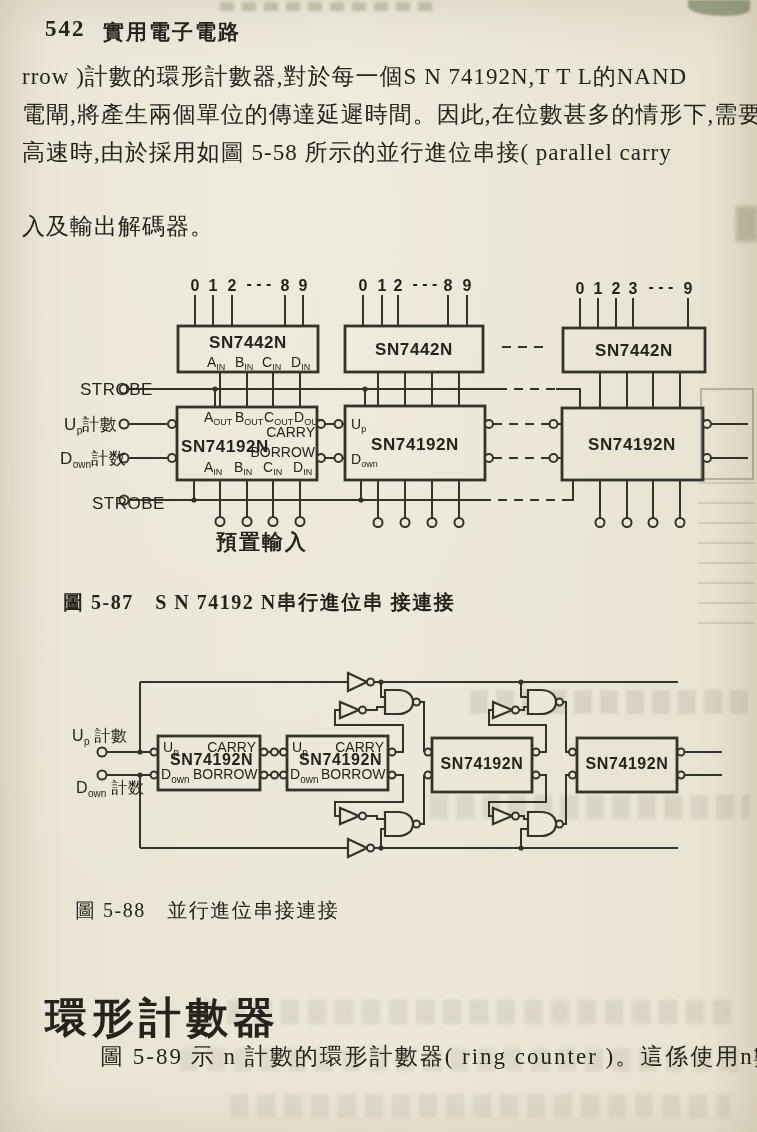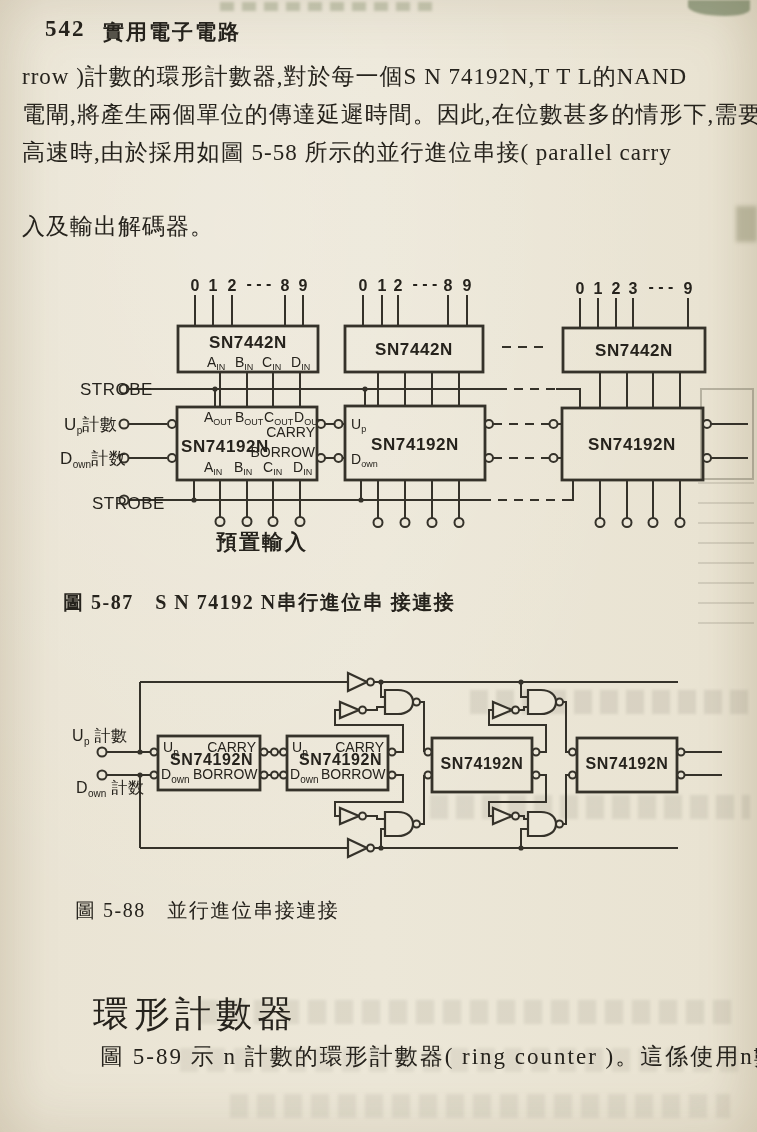--- a/index.html
+++ b/index.html
@@ -10,21 +10,21 @@
       linear-gradient(90deg, #e4ddcb 0%, #eae4d4 6%, #ece7d8 50%, #e9e3d2 94%, #e2dbc8 100%);
     box-shadow: inset 0 0 60px rgba(120,100,60,.18);
     font-family:"Liberation Serif","DejaVu Serif",serif;
     color:#26231d;
   }
   .abs{position:absolute; white-space:nowrap;text-align:right;}
   .hdr-num{font-size:23px; font-weight:bold; letter-spacing:2px;}
   .hdr-title{font-size:21px; font-weight:bold; letter-spacing:2px;}
   .bodyline{font-size:23px; letter-spacing:1px; line-height:26px;}
   .caption{font-size:20px; letter-spacing:1.5px;}
-  .bighead{font-size:36px; font-weight:normal; letter-spacing:5px;margin-left:48px;}
+  .bighead{font-size:42px; font-weight:bold; letter-spacing:5px;}
   .handlbl{font-family:"Liberation Sans","DejaVu Sans",sans-serif; font-size:17px; letter-spacing:.5px;}
   .chipname{font-family:"Liberation Sans","DejaVu Sans",sans-serif; font-weight:700; font-size:16px; letter-spacing:.6px;}
   .pinlbl{font-family:"Liberation Sans","DejaVu Sans",sans-serif; font-size:14px;}
   .alignr{text-align:right;}
   .alignc{text-align:center;}
   sub{font-size:10px; letter-spacing:0;}
   .preset{font-size:21px; letter-spacing:2px;font-weight:bold;}
   
   svg{position:absolute; left:0;}
   .w{stroke:#35322a; stroke-width:2; fill:none;}

